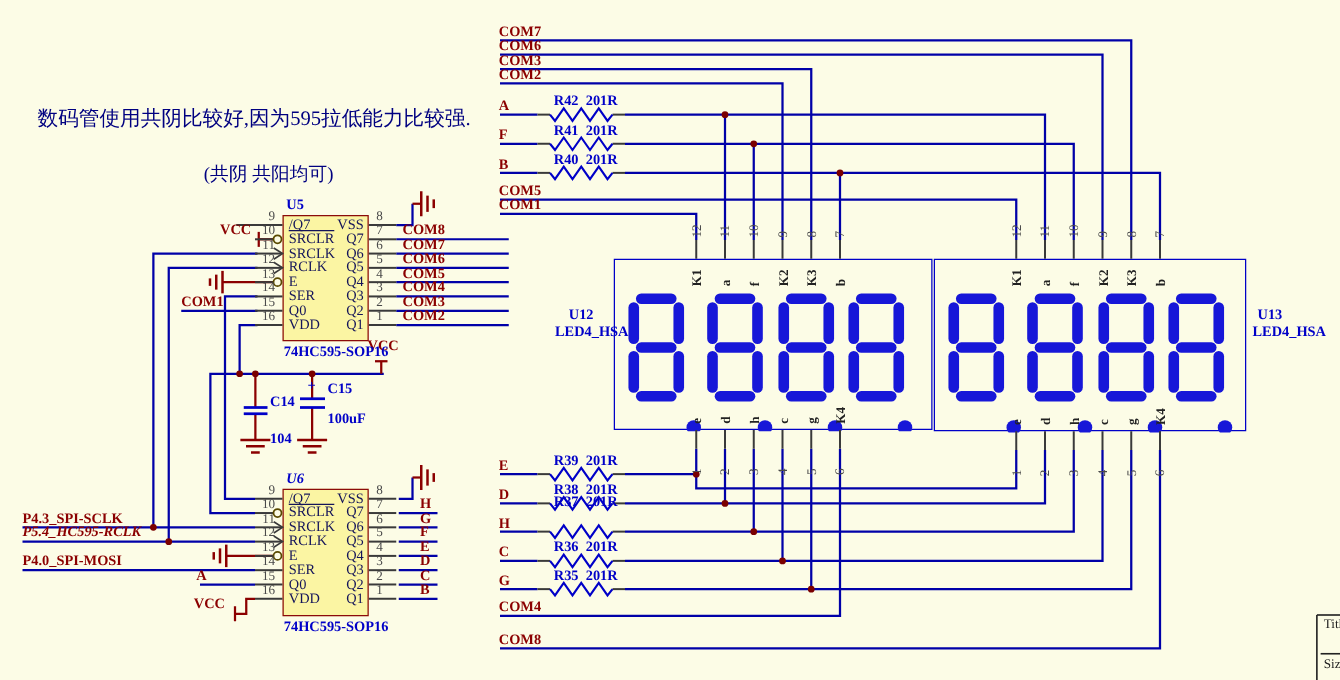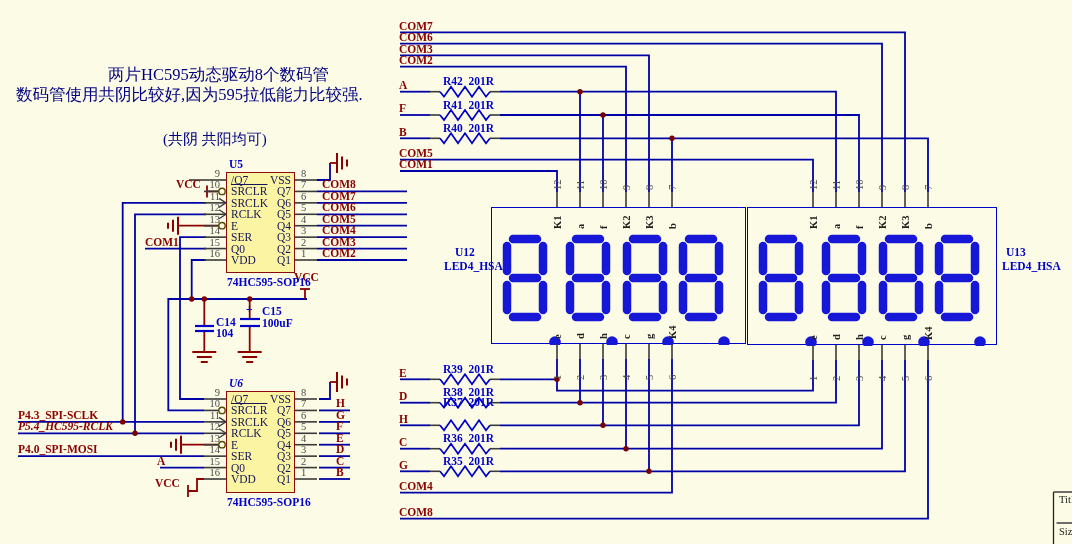--- a/index.html
+++ b/index.html
@@ -10,21 +10,21 @@
   .red{color:#8B0000;font-size:11.5px;font-weight:700}
   .blue{color:#0000C8;font-size:11.5px;font-weight:700}
   .pname{color:#14145A;font-size:11.5px;font-weight:400}
   .pnum{color:#4A4A4A;font-size:10.5px;font-weight:400}
   .black{color:#222;font-size:10.5px;font-weight:400}
   .ovl{text-decoration:overline}
   .chip{position:absolute;background:#FBF5A3;border:1.6px solid #8B0B0B;box-sizing:border-box;z-index:1}
   .disp{position:absolute;border:1.8px solid #0000C8;box-sizing:border-box;z-index:1}
   .cn{position:absolute;color:#000080;z-index:4;white-space:pre}
   #cn1{left:108px;top:64px;font-size:16.5px}
-  #cn2{left:16px;top:84px;font-size:16.5px}
+  #cn2{left:30px;top:84px;font-size:16.5px}
   #cn3{left:163px;top:130px;font-size:15px}
   #tb-title{left:1059px;top:494px}
   #tb-size{left:1059px;top:526px}
 </style>
 </head>
 <body>
 
 <div id="canvas">
   <svg id="sch" width="1072" height="544">
       <polyline points="122.7,421.9 122.7,202.9 206,202.9" fill="none" stroke="#0000A8" stroke-width="1.8"></polyline>
@@ -268,30 +268,29 @@
       <polyline points="928,192 928,207" fill="none" stroke="#3A3A3A" stroke-width="1.6"></polyline>
       <polyline points="928,345 928,360" fill="none" stroke="#3A3A3A" stroke-width="1.6"></polyline>
       <text x="931.5" y="190" transform="rotate(-90 931.5 190)" fill="#4A4A4A" font-size="10.5" font-weight="400" font-family="&quot;Liberation Serif&quot;,serif">7</text>
       <text x="932" y="229" transform="rotate(-90 932 229)" fill="#222" font-size="10.5" font-weight="700" font-family="&quot;Liberation Serif&quot;,serif">b</text>
       <text x="931.5" y="381" transform="rotate(-90 931.5 381)" fill="#4A4A4A" font-size="10.5" font-weight="400" font-family="&quot;Liberation Serif&quot;,serif">6</text>
       <text x="932" y="340" transform="rotate(-90 932 340)" fill="#222" font-size="10.5" font-weight="700" font-family="&quot;Liberation Serif&quot;,serif">K4</text>
       <polyline points="1053.5,492 1072,492" fill="none" stroke="#222" stroke-width="1.3"></polyline>
       <polyline points="1053.5,492 1053.5,544" fill="none" stroke="#222" stroke-width="1.3"></polyline>
       <polyline points="1056.5,523 1072,523" fill="none" stroke="#222" stroke-width="1.3"></polyline>
     </svg>
-  <div class="cn" id="cn1">两片HC595动态驱动8个数码管</div>
   <div class="cn" id="cn2">数码管使用共阴比较好,因为595拉低能力比较强.</div>
   <div class="cn" id="cn3">(共阴 共阳均可)</div>
   <div class="t black" id="tb-title">Title</div>
   <div class="t black" id="tb-size">Size</div>
 <div class="t blue" style="left: 216px; top: 316px;">C14</div>
-    <div class="t blue" style="left: 216px; top: 327px;">104</div>
+    <div class="t blue" style="left: 216px; top: 345px;">104</div>
     <div class="t blue" style="left: 246px; top: 303px;">+</div>
     <div class="t blue" style="left: 262px; top: 305px;">C15</div>
-    <div class="t blue" style="left: 262px; top: 317px;">100uF</div>
+    <div class="t blue" style="left: 262px; top: 329px;">100uF</div>
     <div class="t blue" style="left: 443px; top: 75.2px;">R42  201R</div>
     <div class="t blue" style="left: 443px; top: 98.5px;">R41  201R</div>
     <div class="t blue" style="left: 443px; top: 121.8px;">R40  201R</div>
     <div class="t blue" style="left: 443px; top: 362.8px;">R39  201R</div>
     <div class="t blue" style="left: 443px; top: 386.2px;">R38  201R</div>
     <div class="t blue" style="left: 443px; top: 396px;">R37  201R</div>
     <div class="t blue" style="left: 443px; top: 432.2px;">R36  201R</div>
     <div class="t blue" style="left: 443px; top: 454.8px;">R35  201R</div>
     <div class="t red" style="left: 399px; top: 19.5px;">COM7</div>
     <div class="t red" style="left: 399px; top: 30.9px;">COM6</div>

